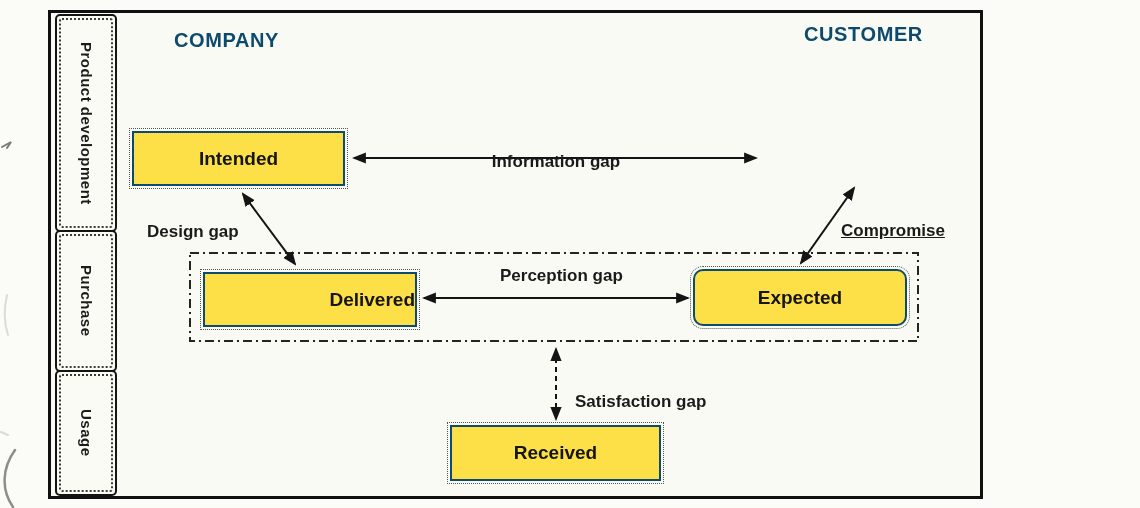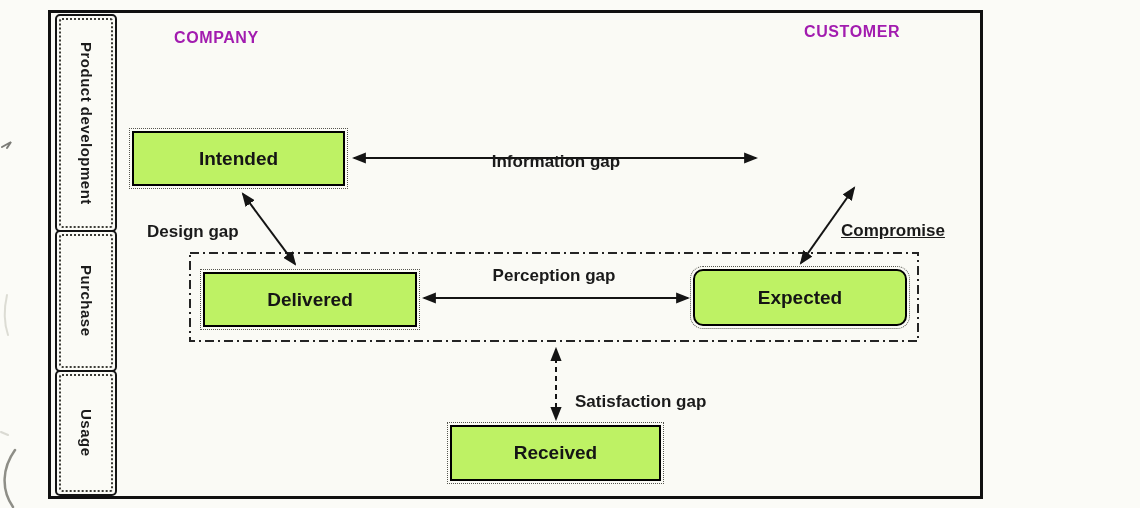--- a/index.html
+++ b/index.html
@@ -8,44 +8,44 @@
     background:#fbfbf7;
     font-family:"Liberation Sans", sans-serif;
     color:#161616;
     -webkit-font-smoothing:antialiased;
   }
   .frame{
     position:absolute;left:48px;top:10px;width:929px;height:483px;
     border:3px solid #101010;background:#fafaf5;z-index:1;
   }
   .hdr{
-    position:absolute;z-index:4;font-size:16px;font-weight:700;
-    letter-spacing:.6px;color:#a21caf;
+    position:absolute;z-index:4;font-size:20px;font-weight:700;
+    letter-spacing:.6px;color:#0c4a6e;
   }
   .hdr.company{left:174px;top:29px;}
   .hdr.customer{left:796px;top:23px;margin-left:8px;}
   .node{
-    position:absolute;z-index:3;background:#bef264;
-    border:2px solid #000000;outline:1px dotted #55554e;outline-offset:2px;
+    position:absolute;z-index:3;background:#fde047;
+    border:2px solid #0c4a6e;outline:1px dotted #55554e;outline-offset:2px;
     display:flex;align-items:center;justify-content:center;
     font-size:19px;font-weight:700;color:#151515;
   }
   .node.intended{left:132px;top:131px;width:209px;height:51px;}
   .node.desired{left:762px;top:128px;width:208px;height:51px;}
-  .node.delivered{left:203px;top:272px;width:210px;height:51px;}
+  .node.delivered{left:203px;top:272px;width:210px;height:51px;justify-content:flex-end;}
   .node.expected{left:693px;top:269px;width:210px;height:53px;border-radius:10px;}
   .node.received{left:450px;top:425px;width:207px;height:52px;}
   .gap-label{
     position:absolute;z-index:4;font-size:17px;font-weight:700;color:#1a1a1a;
     white-space:nowrap;
   }
   .gap-label.information{left:462px;top:126px;width:188px;text-align:center;margin-top:26px;}
   .gap-label.design{left:147px;top:222px;}
   .gap-label.compromise{left:841px;top:221px;text-decoration:underline;}
-  .gap-label.perception{left:474px;top:266px;width:160px;text-align:center;}
+  .gap-label.perception{left:500px;top:266px;width:160px;}
   .gap-label.satisfaction{left:575px;top:392px;}
   .stage{
     position:absolute;left:55px;width:58px;z-index:3;
     border:2px solid #141414;border-radius:5px;background:#fbfbf6;
   }
   .stage.s1{top:14px;height:214px;}
   .stage.s2{top:230px;height:138px;}
   .stage.s3{top:370px;height:122px;}
   .stage-in{
     position:absolute;inset:2px;border:2px dotted #3c3c36;border-radius:3px;

